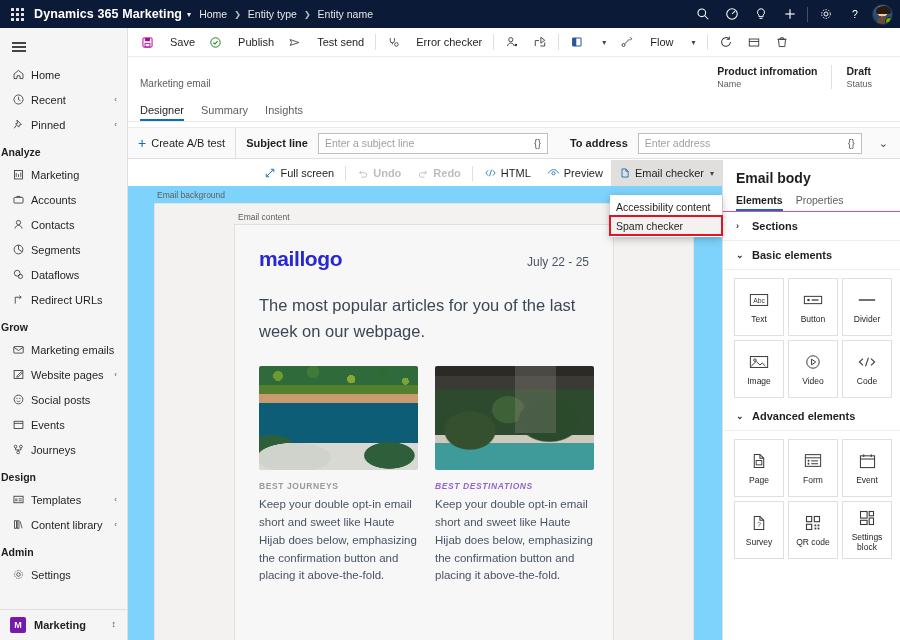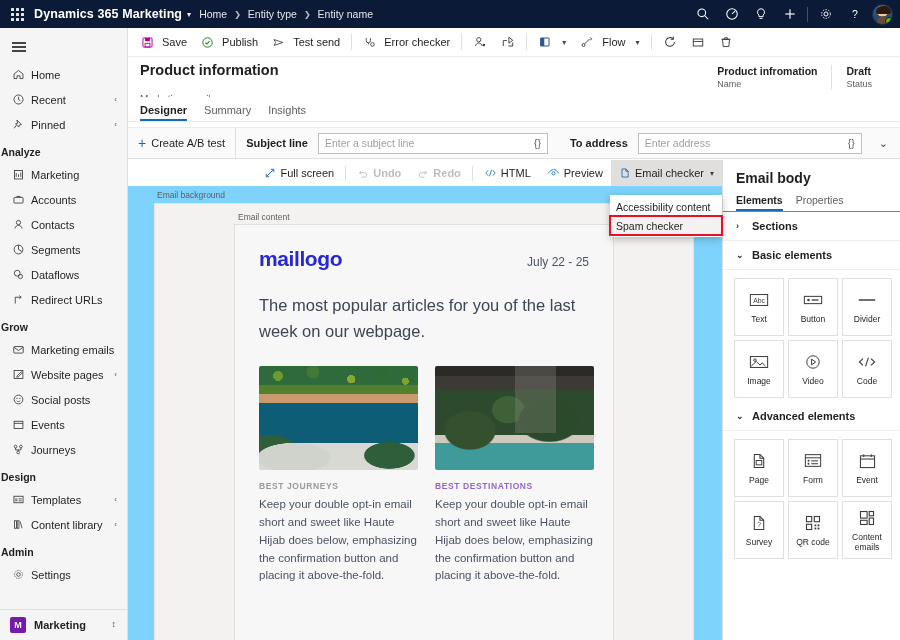--- a/index.html
+++ b/index.html
@@ -74,21 +74,21 @@
   .sb-footer-label { font-size: 11px; font-weight: bold; margin-left: 8px; }
   .sb-footer-caret { margin-left: auto; margin-right: 11px; font-size: 9px; color: #444; line-height: .8; text-align: center; }
 
   
   .cmdbar {
     position: absolute; top: 28px; left: 128px; width: 772px; height: 29px;
     background: #ffffff; border-bottom: 1px solid #edebe9;
     display: flex; align-items: center; padding-left: 6px;
   }
   .cmd {
-    display: flex; align-items: center; gap: 8px; height: 25px;
+    display: flex; align-items: center; gap: 16px; height: 25px;
     padding: 0 7px; font-size: 11px; color: #201f1e; cursor: pointer; border-radius: 2px;
     white-space: nowrap;
     text-align: center;
   }
   .cmd svg { display: block; }
   .cmd-sep { width: 1px; height: 16px; background: #e1dfdd; margin: 0 4px; }
   .cmd-chev { font-size: 8px; color: #444; margin-left: 2px; }
 
   
   .pagehead {
@@ -106,21 +106,21 @@
   
   .tabsrow {
     position: absolute; top: 97px; left: 128px; width: 772px; height: 25px;
     background: #fff; display: flex; align-items: flex-end; padding-left: 12px;
     border-bottom: 1px solid #edebe9;
   }
   .tab {
     font-size: 11px; color: #605e5c; padding: 0 9px 5px 0; margin-right: 8px;
     cursor: pointer; position: relative;
   }
-  .tab.active { color: #201f1e; font-weight: bold; text-align: center; }
+  .tab.active { color: #201f1e; font-weight: normal; text-align: center; }
   .tab.active::after {
     content: ""; position: absolute; left: 0; right: 9px; bottom: 0; height: 2px; background: #0f6cbd;
   }
 
   
   .subjectbar {
     position: absolute; top: 127px; left: 128px; width: 772px; height: 32px;
     background: #fafafa; border-top: 1px solid #edebe9; border-bottom: 1px solid #e1dfdd;
     display: flex; align-items: center; padding-left: 10px;
   }
@@ -210,21 +210,21 @@
       radial-gradient(ellipse 26px 22px at 46% 42%, #3e6138 0 60%, transparent 64%),
       linear-gradient(180deg, #2c2a27 0 10%, #3b3a35 10% 22%, #2e4a2e 22% 66%, #cfc9bd 66% 74%, #3f9a9a 74% 100%),
       #33402f;
   }
   .ph-garden::after {
     content: ""; position: absolute; left: 50%; top: 0; width: 26%; height: 64%;
     background: linear-gradient(180deg, #8d8a80 0 100%); opacity: .32;
   }
   .kicker { font-size: 8.5px; font-weight: bold; letter-spacing: .6px; margin-top: 11px; }
   .kicker.grey { color: #9a9a9a; }
-  .kicker.purple { color: #9466c9; }
+  .kicker.purple { color: #9466c9; font-style: italic; }
   .body-copy { font-size: 11.5px; line-height: 1.55; color: #4a5364; margin-top: 5px; }
 
   
   .rightpanel {
     position: absolute; top: 160px; left: 722px; width: 178px; height: 480px;
     background: #ffffff; border-left: 1px solid #e1dfdd;
   }
   .rp-title { font-size: 14px; font-weight: bold; padding: 10px 0 0 13px; color: #201f1e; }
   .rp-tabs { display: flex; padding: 8px 0 0 13px; border-bottom: 1px solid #ec4899; }
   .rp-tab { font-size: 10.5px; color: #605e5c; padding-bottom: 5px; margin-right: 13px; cursor: pointer; position: relative; }
@@ -582,21 +582,20 @@
     </div>
     <div class="cmd">
       <svg width="14" height="14" viewBox="0 0 16 16">
           <path d="M4 5h8l-.8 8.2H4.8z" fill="none" stroke="#3b3a39" stroke-width="1.05"></path>
           <path d="M2.8 4.8h10.4M6.4 4.8V3.2h3.2v1.6" fill="none" stroke="#3b3a39" stroke-width="1.05"></path>
         </svg>
     </div>
   </div>
 
   <div class="pagehead">
-    <div class="page-title">Product information</div>
     <div class="page-sub">Marketing email</div>
     <div class="head-right">
       <div class="head-field bordered">
         <div class="head-val">Product infromation</div>
         <div class="head-lbl">Name</div>
       </div>
       <div class="head-field">
         <div class="head-val">Draft</div>
         <div class="head-lbl">Status</div>
       </div>
@@ -844,18 +843,18 @@
       </div>
       <div class="rp-card">
         <span class="rp-card-ico">
             <svg width="16" height="16" viewBox="0 0 16 16">
               <rect x="1.5" y="1.5" width="6.6" height="6.6" fill="none" stroke="#3b3a39" stroke-width="1.1"></rect>
               <rect x="10.2" y="1.5" width="4.3" height="4.3" fill="none" stroke="#3b3a39" stroke-width="1.1"></rect>
               <rect x="1.5" y="10.3" width="6.6" height="4.2" fill="none" stroke="#3b3a39" stroke-width="1.1"></rect>
               <rect x="10.2" y="8" width="4.3" height="6.5" fill="none" stroke="#3b3a39" stroke-width="1.1"></rect>
             </svg>
           </span>
-        <span class="rp-card-lbl">Content emails</span>
+        <span class="rp-card-lbl">Settings block</span>
       </div>
     </div>
   </div>
 
 </div>
 
 </body></html>

